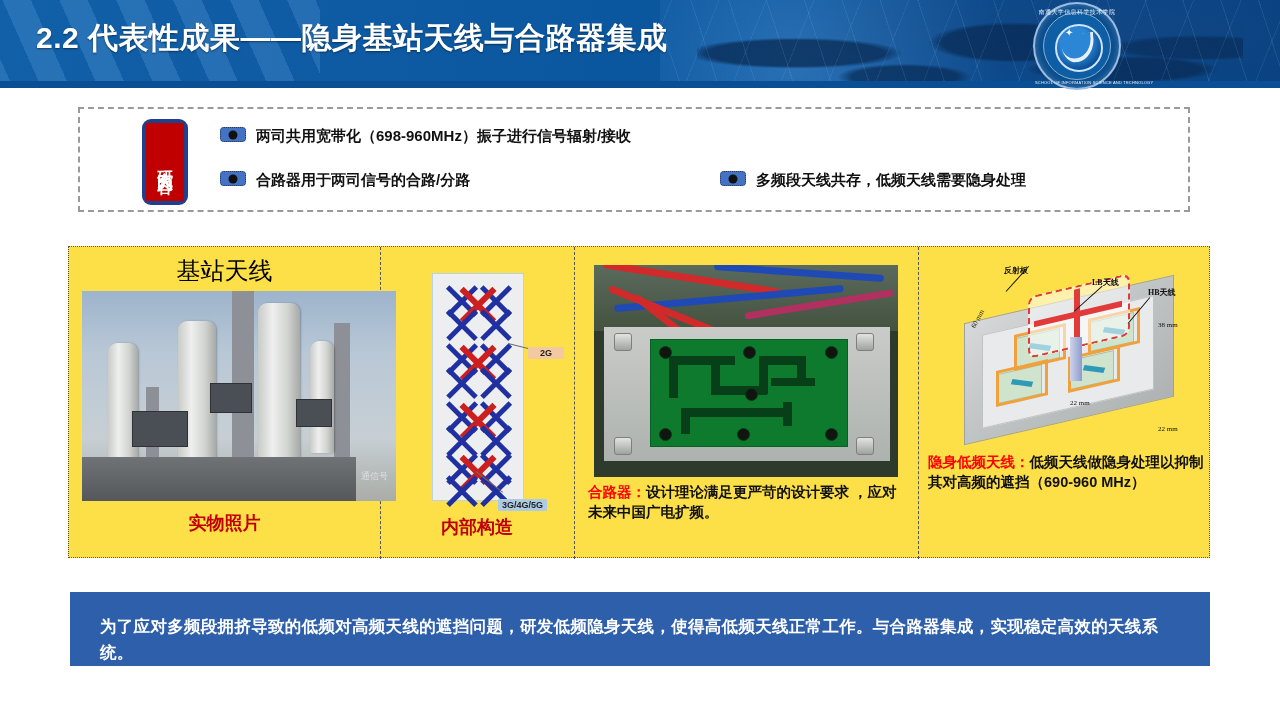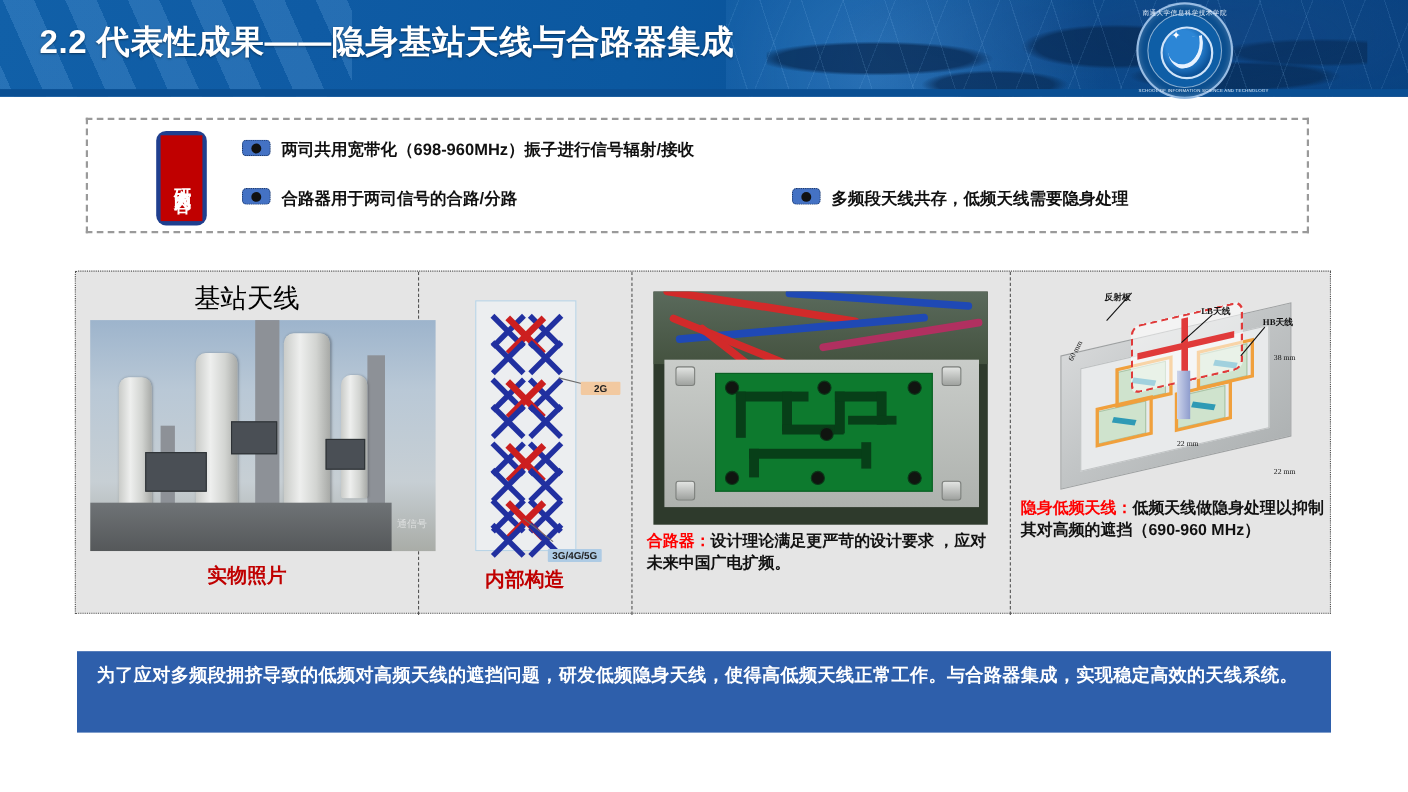--- a/index.html
+++ b/index.html
@@ -140,21 +140,21 @@
   }
   .bullet-text {
     font-size: 15px; font-weight: bold; color: #111111; white-space: nowrap;
   }
 
   
   .main-panel {
     position: absolute; left: 68px; top: 246px;
     width: 1142px; height: 312px;
     border: 1px dotted #555555;
-    background: #e5e5e5;
+    background: #fde047;
     box-sizing: border-box;
   }
   .divider {
     position: absolute; top: 0; width: 0; height: 312px;
     border-left: 1px dashed #555555;
   }
   .d1 { left: 311px; }
   .d2 { left: 505px; }
   .d3 { left: 849px; }
 
@@ -347,21 +347,21 @@
 
   
   .conclusion {
     position: absolute; left: 70px; top: 592px;
     width: 1140px; height: 74px;
     background: #2e5fab;
     box-sizing: border-box;
     padding: 10px 18px;
   }
   .conclusion p {
-    margin: 0; color: #ffffff; font-size: 16.5px; font-weight: bold;
+    margin: 12px; color: #ffffff; font-size: 16.5px; font-weight: bold;
     line-height: 1.55; letter-spacing: .3px;
   }
 </style>
 </head>
 <body>
 
 <div id="slide">
 
   <div class="header">
     <div class="header-globe"></div>

